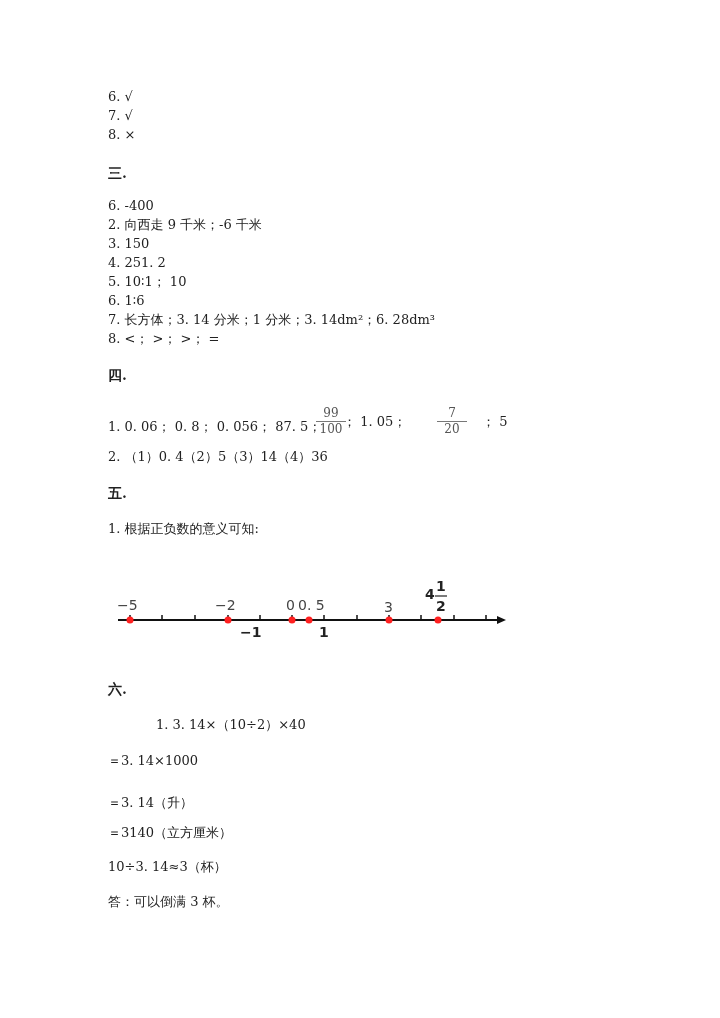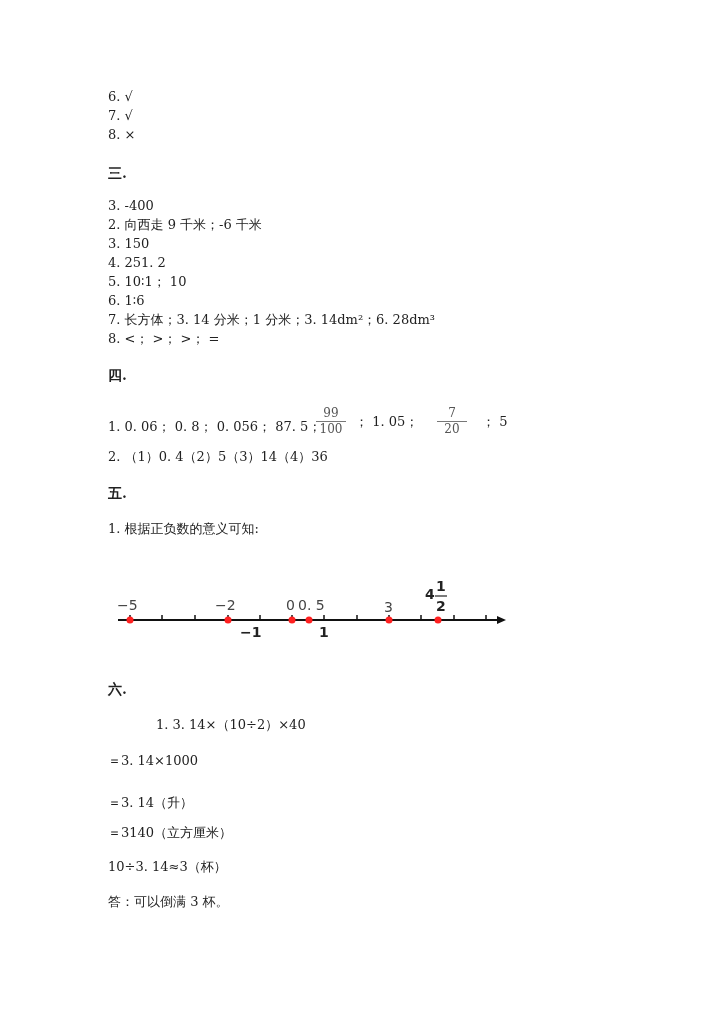--- a/index.html
+++ b/index.html
@@ -26,37 +26,37 @@
 <div class="line" style="top:107px;">
   <span>7.</span>
   <span>√</span>
 </div>
 <div class="line" style="top:126px;">
   <span>8.</span>
   <span>×</span>
 </div>
 
 <div class="heading" style="top:164px;">三.</div>
-<div class="line" style="top:197px;">3. -400</div>
+<div class="line" style="top:197px;">6. -400</div>
 <div class="line" style="top:216px;">2. 向西走 9 千米；-6 千米</div>
 <div class="line" style="top:235px;">3. 150</div>
 <div class="line" style="top:254px;">4. 251. 2</div>
 <div class="line" style="top:273px;">5. 10∶1； 10</div>
 <div class="line" style="top:292px;">6. 1∶6</div>
 <div class="line" style="top:311px;">7. 长方体；3. 14 分米；1 分米；3. 14dm²；6. 28dm³</div>
 <div class="line" style="top:330px;">8. &lt;； &gt;； &gt;； =</div>
 
 <div class="heading" style="top:366px;">四.</div>
 <div class="line" style="top:418px;">1. 0. 06； 0. 8； 0. 056； 87. 5；</div>
 <div class="frac" style="left:316px; top:407px;">
   <div>99</div>
   <div class="bar"></div>
   <div>100</div>
 </div>
-<div class="line" style="top:413px; left:355px;">； 1. 05；</div>
+<div class="line" style="top:413px; left:343px;">； 1. 05；</div>
 <div class="frac" style="left:437px; top:407px;">
   <div>7</div>
   <div class="bar"></div>
   <div>20</div>
 </div>
 <div class="line" style="top:413px; left:482px;">； 5</div>
 <div class="line" style="top:448px;">2. （1）0. 4（2）5（3）14（4）36</div>
 
 <div class="heading" style="top:484px;">五.</div>
 <div class="line" style="top:520px;">1. 根据正负数的意义可知:</div>

